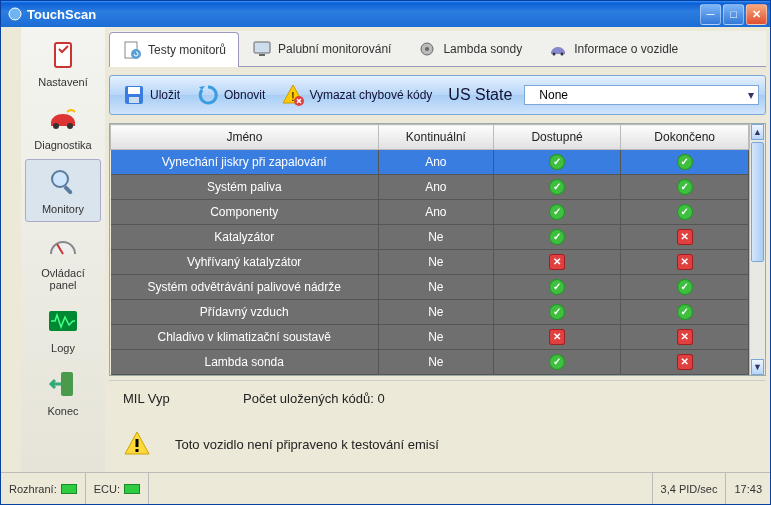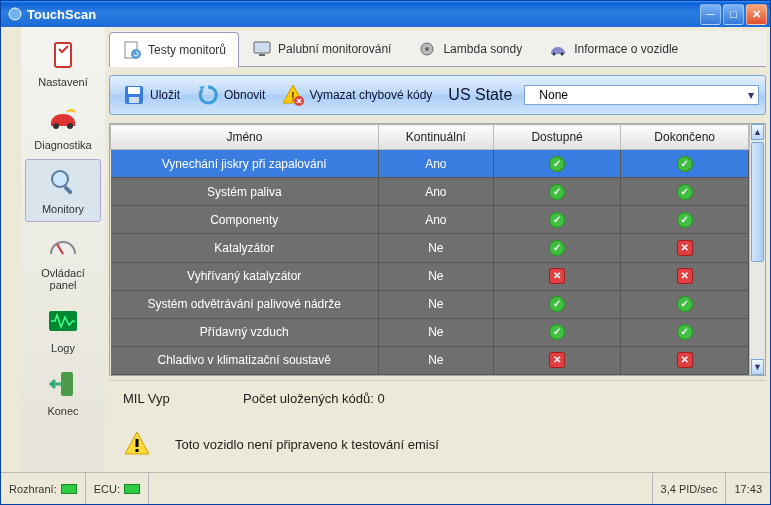--- a/index.html
+++ b/index.html
@@ -248,20 +248,26 @@
                 <td>Ne</td>
                 <td><span class="check">✓</span></td>
                 <td><span class="check">✓</span></td>
               </tr>
               <tr>
                 <td class="name">Chladivo v klimatizační soustavě</td>
                 <td>Ne</td>
                 <td><span class="cross">✕</span></td>
                 <td><span class="cross">✕</span></td>
               </tr>
+              <tr>
+                <td class="name">Lambda sonda</td>
+                <td>Ne</td>
+                <td><span class="check">✓</span></td>
+                <td><span class="cross">✕</span></td>
+              </tr>
             </tbody>
         </table>
         <div class="scrollbar">
           <div class="sb-arr up">▲</div>
           <div class="sb-thumb"></div>
           <div class="sb-arr dn">▼</div>
         </div>
       </div>
 
       <div class="status-row">

